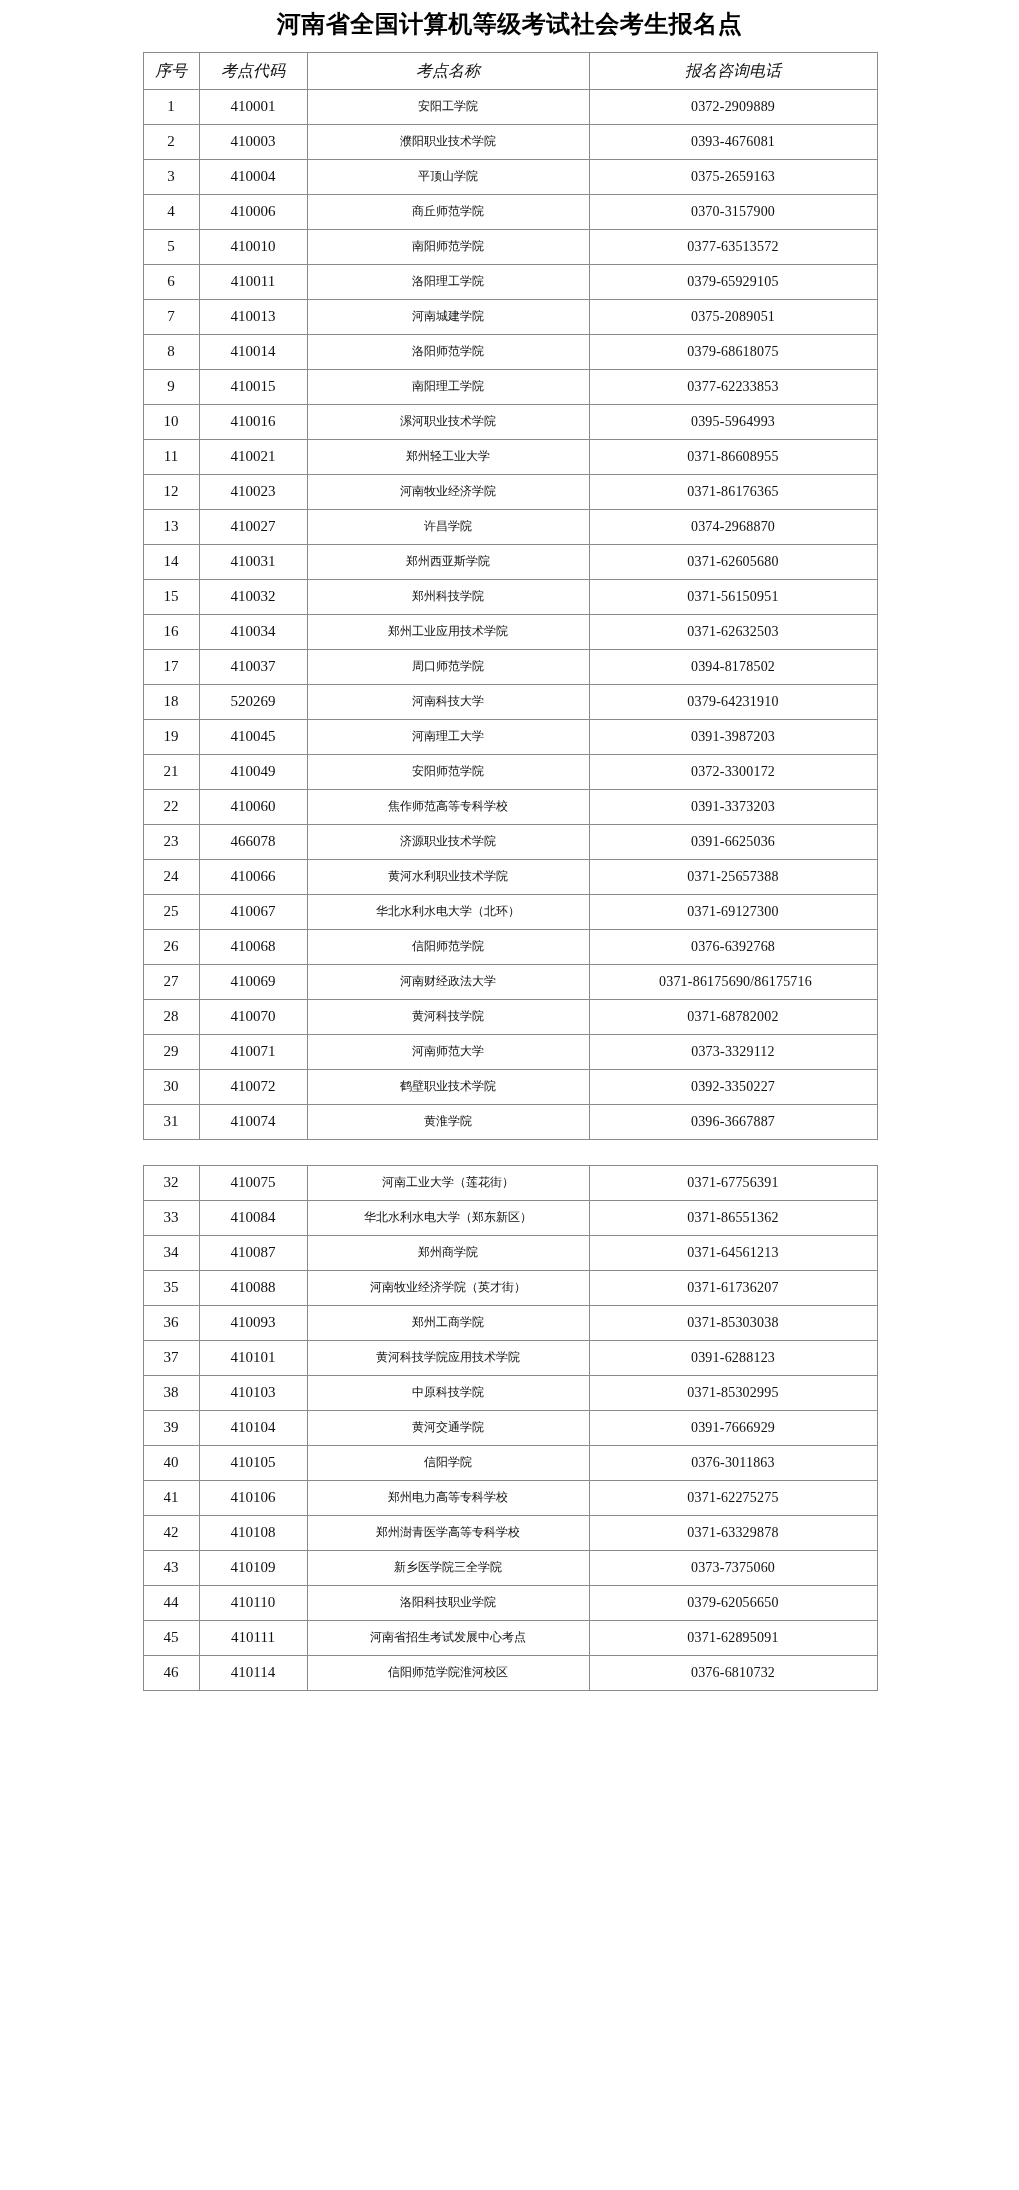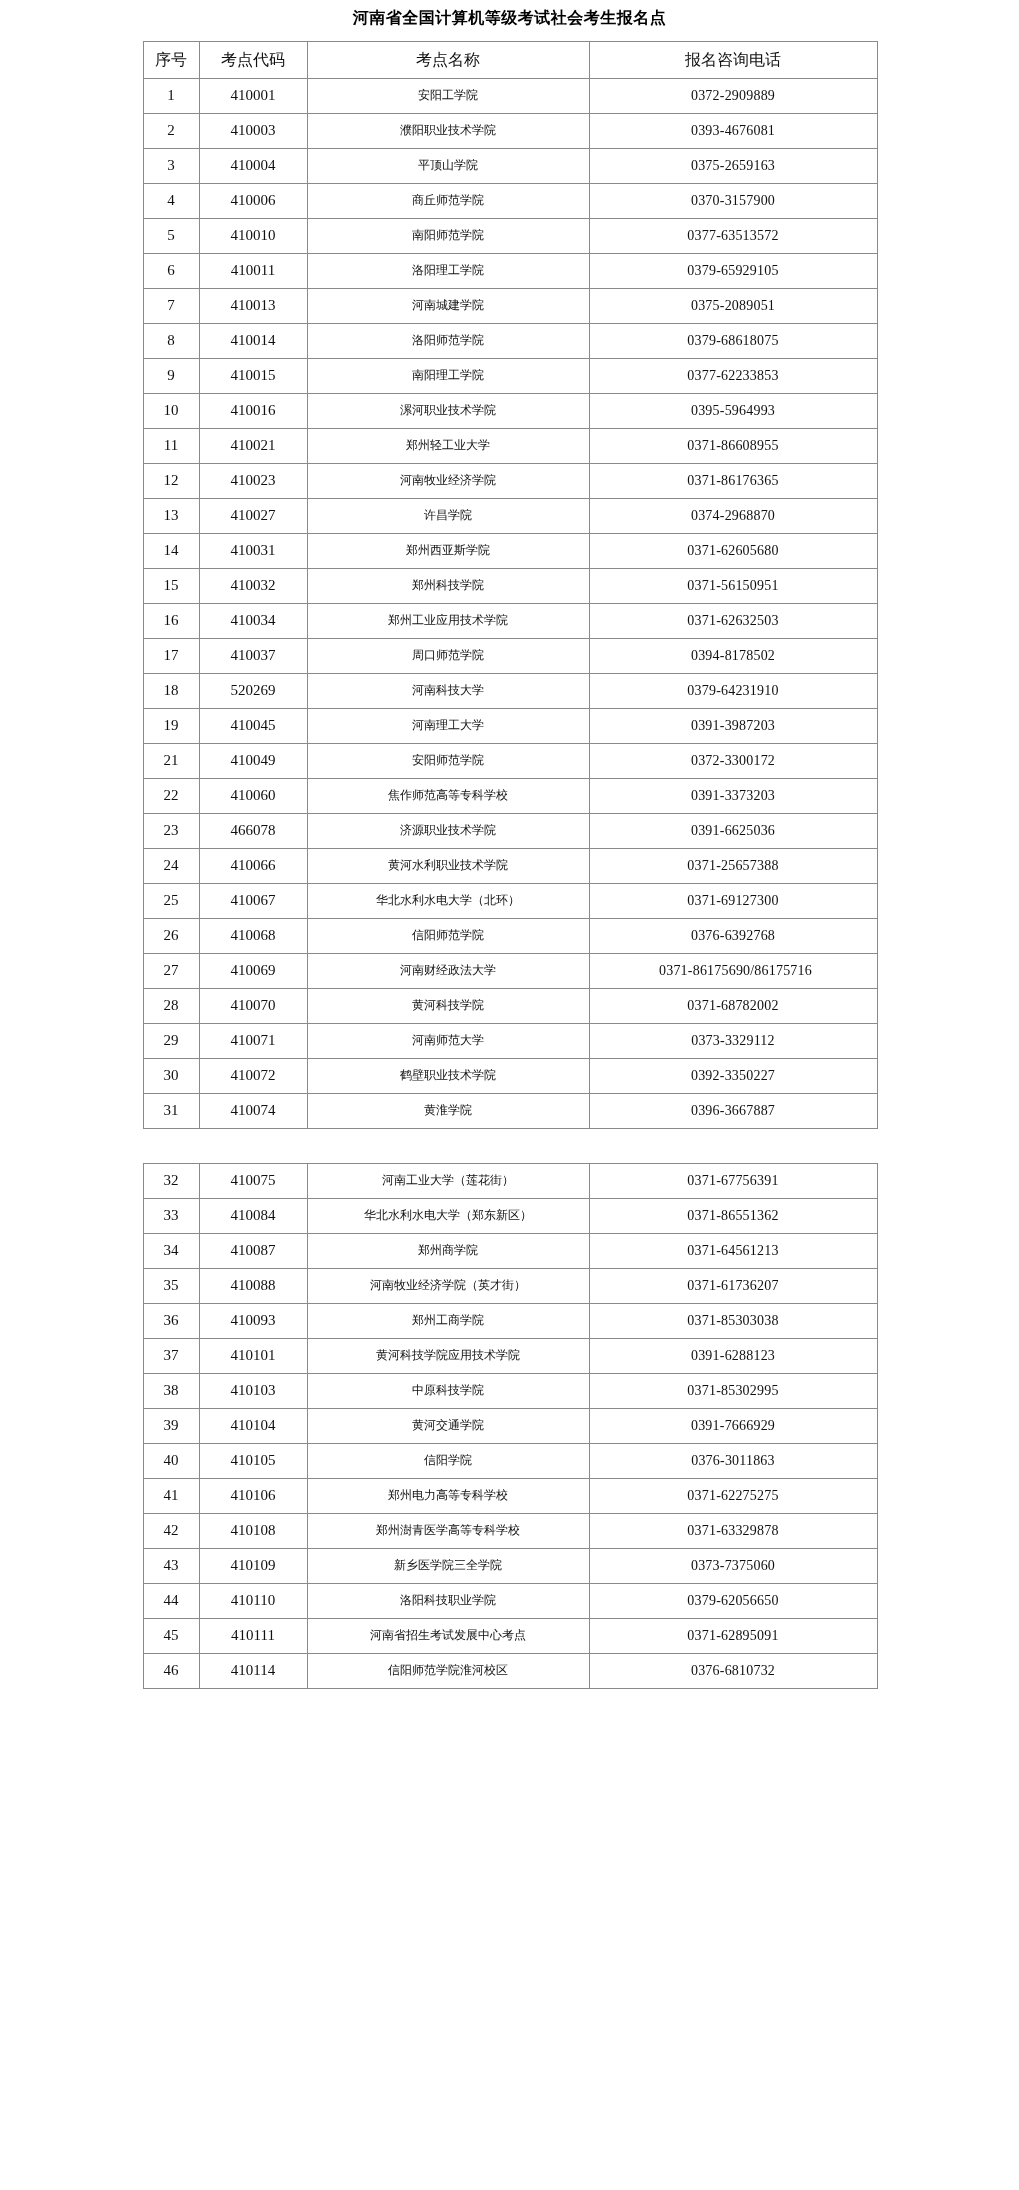--- a/index.html
+++ b/index.html
@@ -16,21 +16,21 @@
     overflow: hidden;
   }
   .page {
     position: relative;
     width: 1019px;
     height: 2190px;
     box-sizing: border-box;
   }
   .doc-title {
     text-align: center;
-    font-size: 16px;
+    font-size: 24px;
     font-weight: bold;
     letter-spacing: 0.5px;
     padding-top: 8px;
     padding-bottom: 12px;
     color: #000;
     font-family: "Liberation Serif", "DejaVu Serif", serif;
   }
   .table-block {
     width: 734px;
     margin: 0 auto;
@@ -56,20 +56,21 @@
     line-height: 1.15;
     padding: 1px 2px;
     white-space: nowrap;
     background: #fff;
     color: #101010;
     font-weight: normal;
   }
   table.reg-table th {
     height: 34px;
     font-size: 16px;
+    font-style: italic;
   }
   table.reg-table td.seq,
   table.reg-table td.code {
     font-size: 15px;
   }
   table.reg-table td.name {
     font-size: 12px;
   }
   table.reg-table td.phone {
     font-size: 14px;
@@ -87,21 +88,21 @@
     white-space: nowrap;
     width: 340px;
     margin-left: -26px;
     margin-right: -26px;
     text-align: center;
   }
   .table-gap {
     height: 18px;
   }
   .continued {
-    margin-top: 16px;
+    margin-top: 7px;
   }
 </style>
 </head>
 <body>
 
 <div class="page">
 
   <div class="doc-title">河南省全国计算机等级考试社会考生报名点</div>
 
   <div class="table-block">

